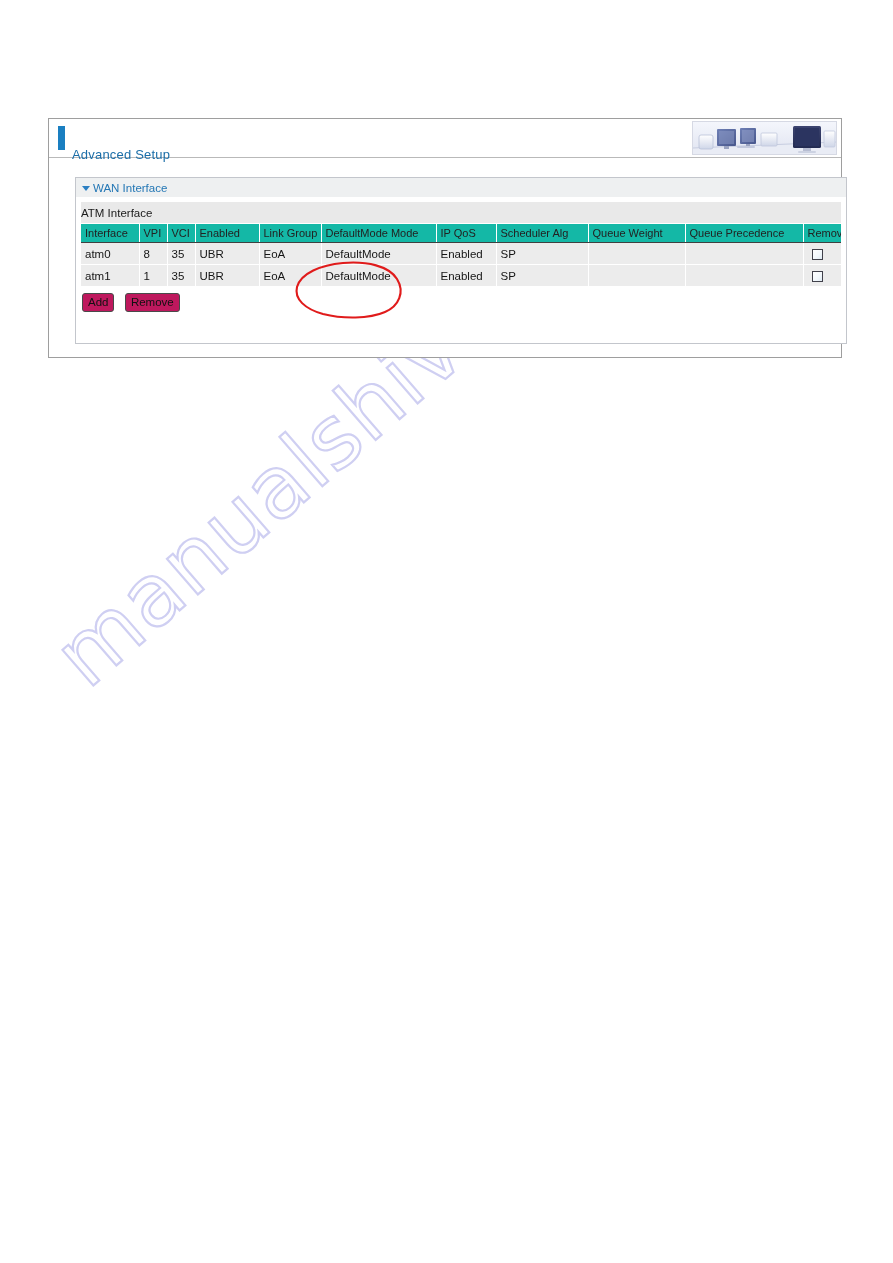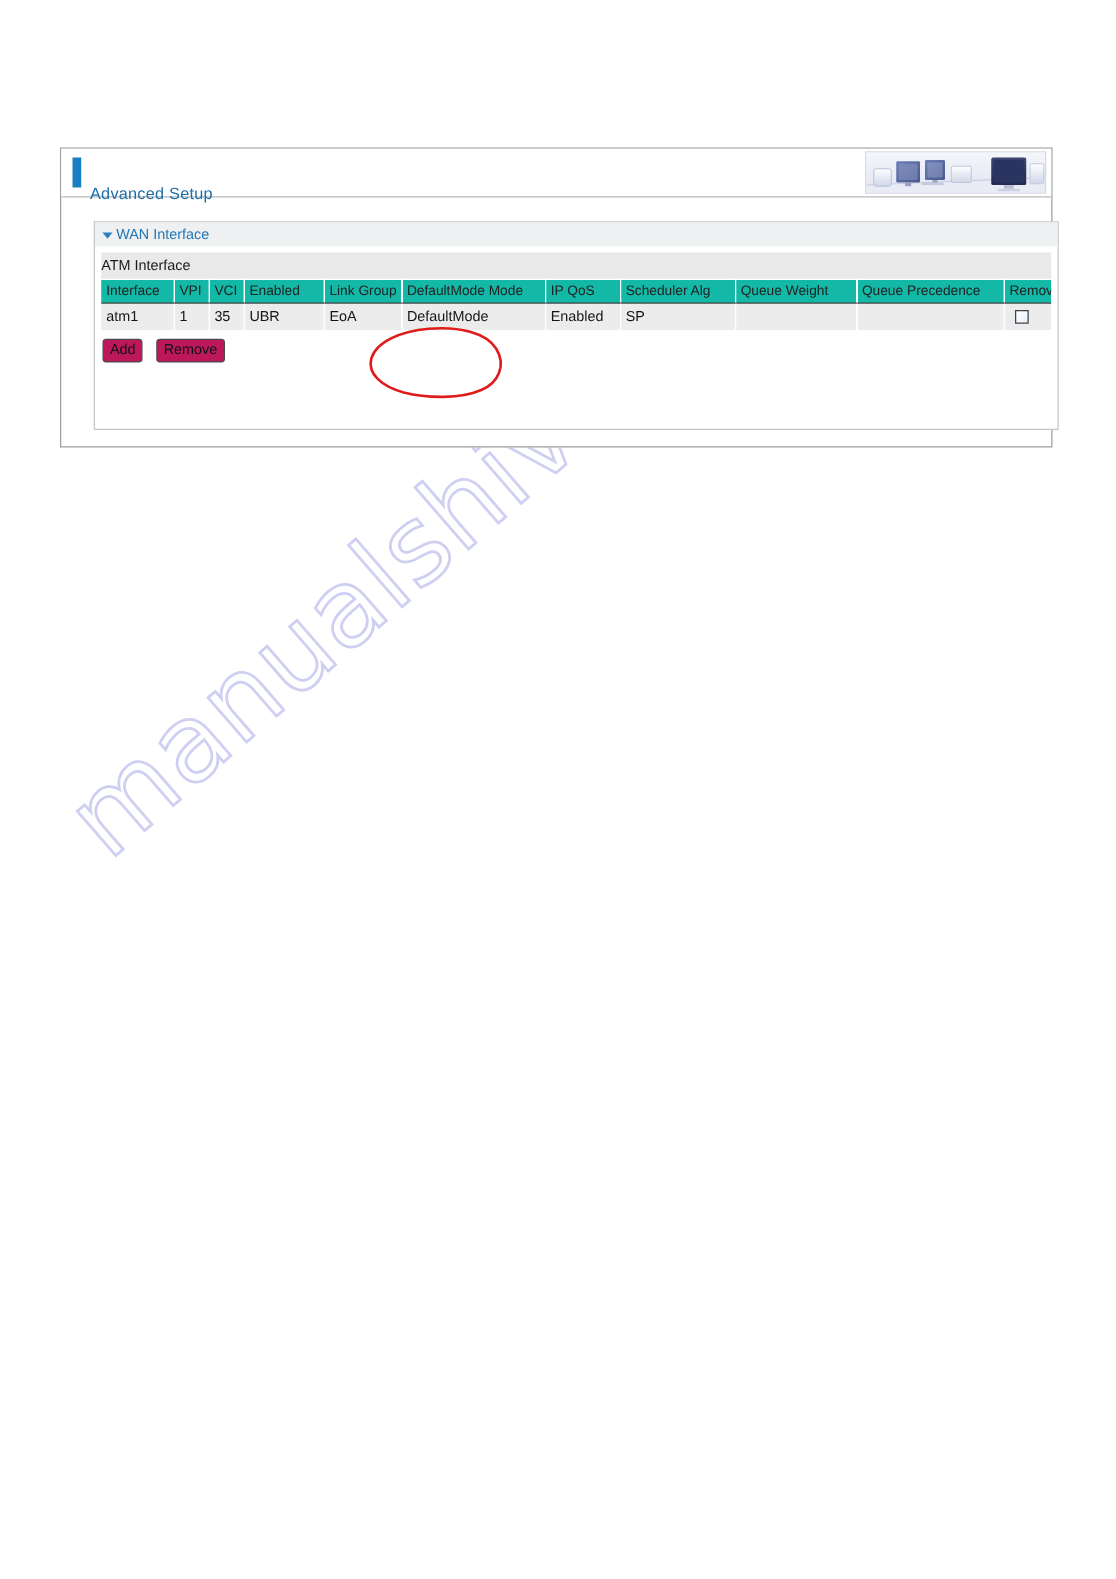--- a/index.html
+++ b/index.html
@@ -366,20 +366,35 @@
             <td>Enabled</td>
             <td>Link Group</td>
             <td>DefaultMode Mode</td>
             <td>IP QoS</td>
             <td>Scheduler Alg</td>
             <td>Queue Weight</td>
             <td>Queue Precedence</td>
             <td>Remove</td>
           </tr>
 
+          <tr class="datarow">
+            <td>atm0</td>
+            <td>8</td>
+            <td>35</td>
+            <td>UBR</td>
+            <td>EoA</td>
+            <td>DefaultMode</td>
+            <td>Enabled</td>
+            <td>SP</td>
+            <td></td>
+            <td></td>
+            <td>
+              <span class="cbx"></span>
+            </td>
+          </tr>
 
           <tr class="datarow">
             <td>atm1</td>
             <td>1</td>
             <td>35</td>
             <td>UBR</td>
             <td>EoA</td>
             <td>DefaultMode</td>
             <td>Enabled</td>
             <td>SP</td>

